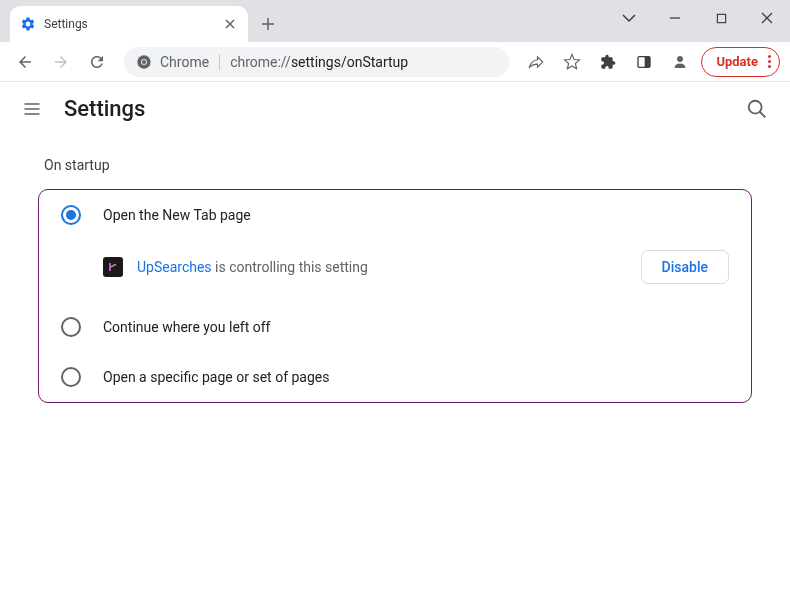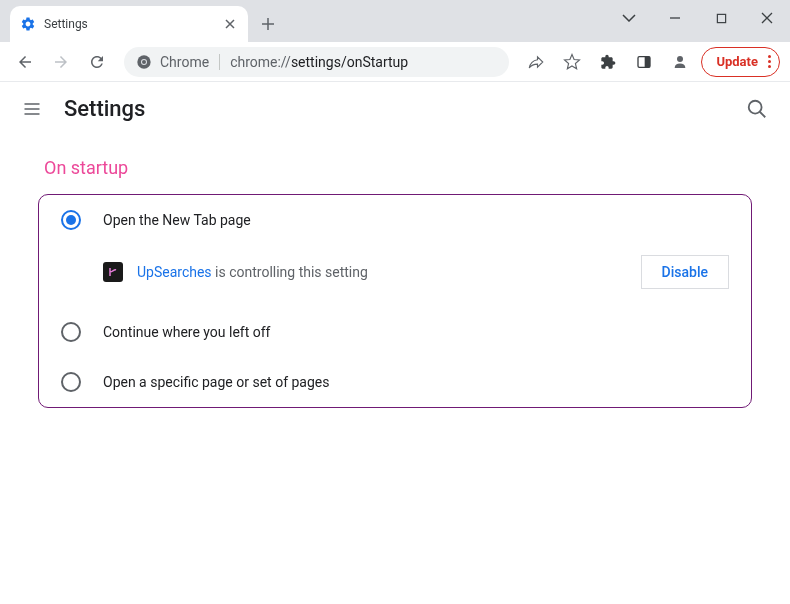--- a/index.html
+++ b/index.html
@@ -188,22 +188,22 @@
       font-size: 22px;
       font-weight: 500;
       color: #202124;
       flex: 1;
     }
     .search-icon {
       cursor: pointer;
       color: #5f6368;
     }
     .section-label {
-      font-size: 18px;
-      color: #ec4899;
+      font-size: 14px;
+      color: #404040;
       padding: 22px 0 12px 44px;
     }
     .card {
       margin: 4px 38px;
       border: 1px solid #701a75;
       border-radius: 10px;
       overflow: hidden;
     }
     .option {
       display: flex;
@@ -262,21 +262,21 @@
     }
     .sub-text .link {
       color: #1a73e8;
     }
     .disable-btn {
       border: 1px solid #dadce0;
       background: #fff;
       color: #1a73e8;
       font-size: 14px;
       padding: 8px 20px;
-      border-radius: 0;
+      border-radius: 7px;
       cursor: pointer;
       font-weight: 500;
     }
     .content > *:not(.watermark) {
       position: relative;
       z-index: 1;
     }
   </style>
 </head>
 <body>

